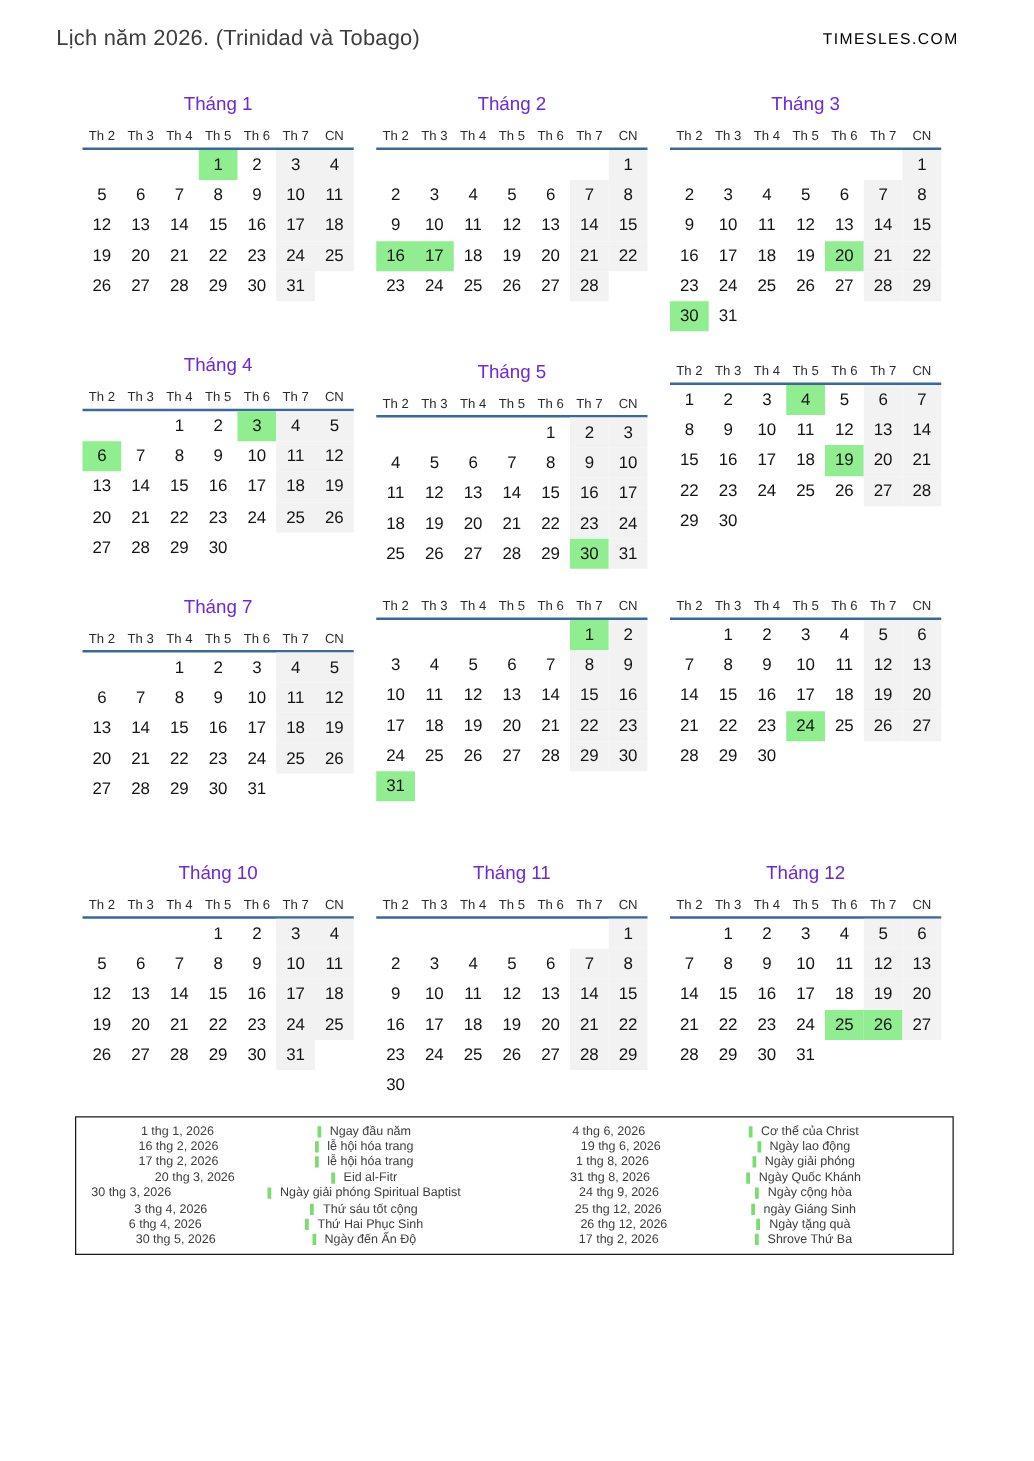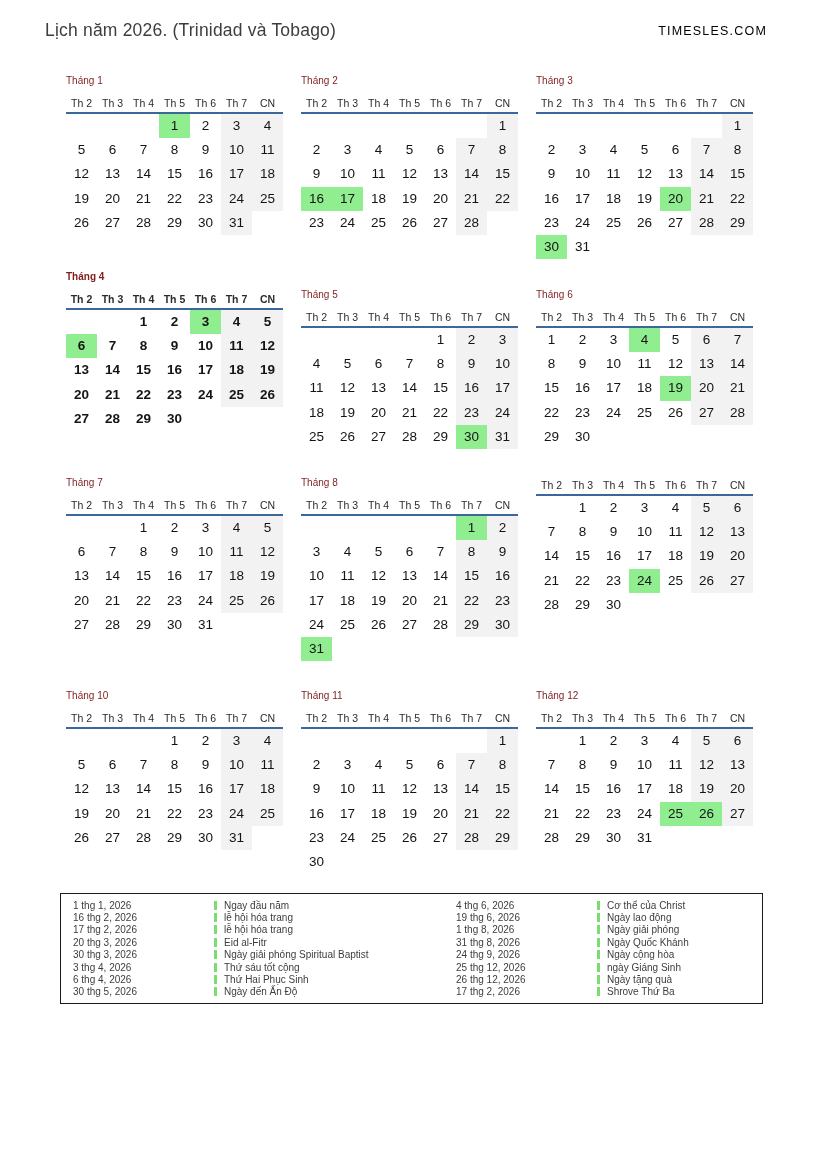--- a/index.html
+++ b/index.html
@@ -12,42 +12,42 @@
     position:absolute;left:45px;top:20px;
     font-size:17.5px;color:#3d3d3d;letter-spacing:.2px;
   }
   .site-link{
     position:absolute;right:60px;top:24px;
     font-size:12.5px;color:#000000;letter-spacing:1.2px;text-decoration:none;cursor:pointer;
   }
   .months-grid{position:absolute;left:0;top:0;width:827px;height:900px;}
   .month{position:absolute;width:217px;}
   .mtitle{
-    text-align:left;font-size:10px;color:#7f1d1d;margin-bottom:9px;cursor:pointer;
+    text-align:center;font-size:15px;color:#6d28d9;margin-bottom:9px;cursor:pointer;
   }
   .wrow{display:flex;}
   .hcell{
     width:31px;height:16px;line-height:16px;text-align:center;
     font-size:10.5px;color:#2b2b2b;
   }
   .rule{height:2px;background:#3a689b;margin-top:1px;}
   .dcell{
     width:31px;height:24.2px;line-height:24.2px;text-align:center;
     font-size:13.5px;color:#141414;
   }
   .dcell.we{background:#f2f2f2;}
   .dcell.hl{background:#90ee90;}
   .legend-box{
     position:absolute;left:60px;top:893px;width:703px;height:111px;
     border:1.5px solid #1a1a1a;background:#ffffff;box-sizing:border-box;
   }
   .legend-col{position:absolute;top:5px;}
   .legend-col.left{left:12px;}
   .legend-col.right{left:395px;}
-  .lrow{display:flex;align-items:center;height:12.4px;}
+  .lrow{display:flex;align-items:center;height:12.4px;justify-content:center;}
   .ldate{width:141px;font-size:10px;color:#3d3d3d;}
   .lbar{width:3px;height:9px;background:#79dd70;margin-right:7px;flex:none;}
   .llabel{font-size:10px;color:#3d3d3d;white-space:nowrap;}
 </style>
 </head>
 <body>
 
 <div class="page-title">Lịch năm 2026. (Trinidad và Tobago)</div>
 <div class="site-link">TIMESLES.COM</div>
 
@@ -228,21 +228,21 @@
       <div class="wrow">
         <span class="dcell hl">30</span>
         <span class="dcell">31</span>
         <span class="dcell"></span>
         <span class="dcell"></span>
         <span class="dcell"></span>
         <span class="dcell"></span>
         <span class="dcell"></span>
       </div>
     </div>
-    <div class="month" style="left: 66px; top: 271px; font-weight: bold;">
+    <div class="month" style="left: 66px; top: 284px;">
       <div class="mtitle">Tháng 4</div>
       <div class="wrow">
         <span class="hcell">Th 2</span>
         <span class="hcell">Th 3</span>
         <span class="hcell">Th 4</span>
         <span class="hcell">Th 5</span>
         <span class="hcell">Th 6</span>
         <span class="hcell">Th 7</span>
         <span class="hcell">CN</span>
       </div>
@@ -345,21 +345,20 @@
         <span class="dcell">25</span>
         <span class="dcell">26</span>
         <span class="dcell">27</span>
         <span class="dcell">28</span>
         <span class="dcell">29</span>
         <span class="dcell hl">30</span>
         <span class="dcell we">31</span>
       </div>
     </div>
     <div class="month" style="left: 536px; top: 289px;">
-      <div class="mtitle">Tháng 6</div>
       <div class="wrow">
         <span class="hcell">Th 2</span>
         <span class="hcell">Th 3</span>
         <span class="hcell">Th 4</span>
         <span class="hcell">Th 5</span>
         <span class="hcell">Th 6</span>
         <span class="hcell">Th 7</span>
         <span class="hcell">CN</span>
       </div>
       <div class="rule"></div>
@@ -461,21 +460,20 @@
         <span class="dcell">27</span>
         <span class="dcell">28</span>
         <span class="dcell">29</span>
         <span class="dcell">30</span>
         <span class="dcell">31</span>
         <span class="dcell"></span>
         <span class="dcell"></span>
       </div>
     </div>
     <div class="month" style="left: 301px; top: 477px;">
-      <div class="mtitle">Tháng 8</div>
       <div class="wrow">
         <span class="hcell">Th 2</span>
         <span class="hcell">Th 3</span>
         <span class="hcell">Th 4</span>
         <span class="hcell">Th 5</span>
         <span class="hcell">Th 6</span>
         <span class="hcell">Th 7</span>
         <span class="hcell">CN</span>
       </div>
       <div class="rule"></div>

